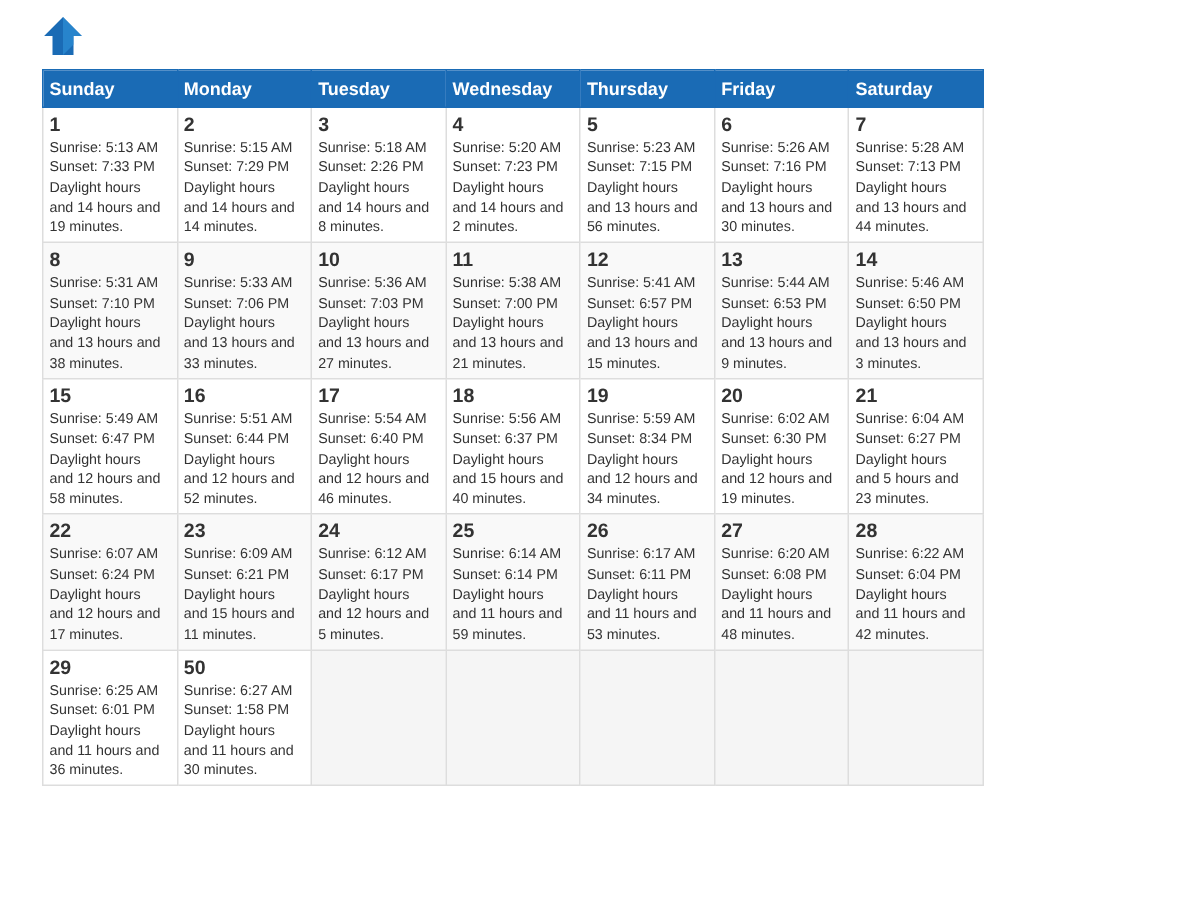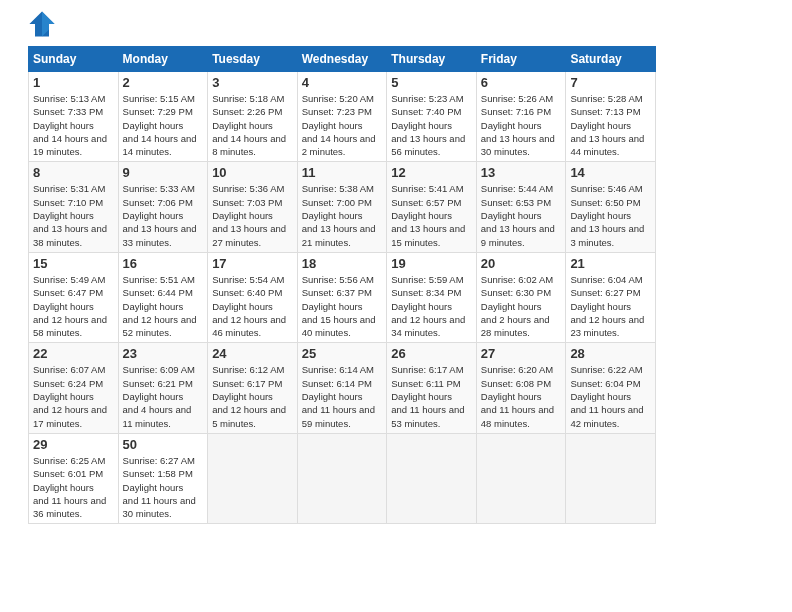--- a/index.html
+++ b/index.html
@@ -156,21 +156,21 @@
           <span>Sunrise: 5:20 AM</span><br>
           <span>Sunset: 7:23 PM</span><br>
           <span>Daylight hours</span><br>
           <span>and 14 hours and 2 minutes.</span>
         </div>
       </td>
           <td>
         <div class="day-num">5</div>
         <div class="day-info">
           <span>Sunrise: 5:23 AM</span><br>
-          <span>Sunset: 7:40 PM</span><br>
+          <span>Sunset: 7:15 PM</span><br>
           <span>Daylight hours</span><br>
           <span>and 13 hours and 56 minutes.</span>
         </div>
       </td>
           <td>
         <div class="day-num">6</div>
         <div class="day-info">
           <span>Sunrise: 5:26 AM</span><br>
           <span>Sunset: 7:16 PM</span><br>
           <span>Daylight hours</span><br>
@@ -297,50 +297,50 @@
           <span>Daylight hours</span><br>
           <span>and 12 hours and 34 minutes.</span>
         </div>
       </td>
           <td>
         <div class="day-num">20</div>
         <div class="day-info">
           <span>Sunrise: 6:02 AM</span><br>
           <span>Sunset: 6:30 PM</span><br>
           <span>Daylight hours</span><br>
-          <span>and 2 hours and 28 minutes.</span>
+          <span>and 12 hours and 19 minutes.</span>
         </div>
       </td>
           <td>
         <div class="day-num">21</div>
         <div class="day-info">
           <span>Sunrise: 6:04 AM</span><br>
           <span>Sunset: 6:27 PM</span><br>
           <span>Daylight hours</span><br>
-          <span>and 12 hours and 23 minutes.</span>
+          <span>and 5 hours and 23 minutes.</span>
         </div>
       </td>
         </tr>
         <tr>
           <td>
         <div class="day-num">22</div>
         <div class="day-info">
           <span>Sunrise: 6:07 AM</span><br>
           <span>Sunset: 6:24 PM</span><br>
           <span>Daylight hours</span><br>
           <span>and 12 hours and 17 minutes.</span>
         </div>
       </td>
           <td>
         <div class="day-num">23</div>
         <div class="day-info">
           <span>Sunrise: 6:09 AM</span><br>
           <span>Sunset: 6:21 PM</span><br>
           <span>Daylight hours</span><br>
-          <span>and 4 hours and 11 minutes.</span>
+          <span>and 15 hours and 11 minutes.</span>
         </div>
       </td>
           <td>
         <div class="day-num">24</div>
         <div class="day-info">
           <span>Sunrise: 6:12 AM</span><br>
           <span>Sunset: 6:17 PM</span><br>
           <span>Daylight hours</span><br>
           <span>and 12 hours and 5 minutes.</span>
         </div>

